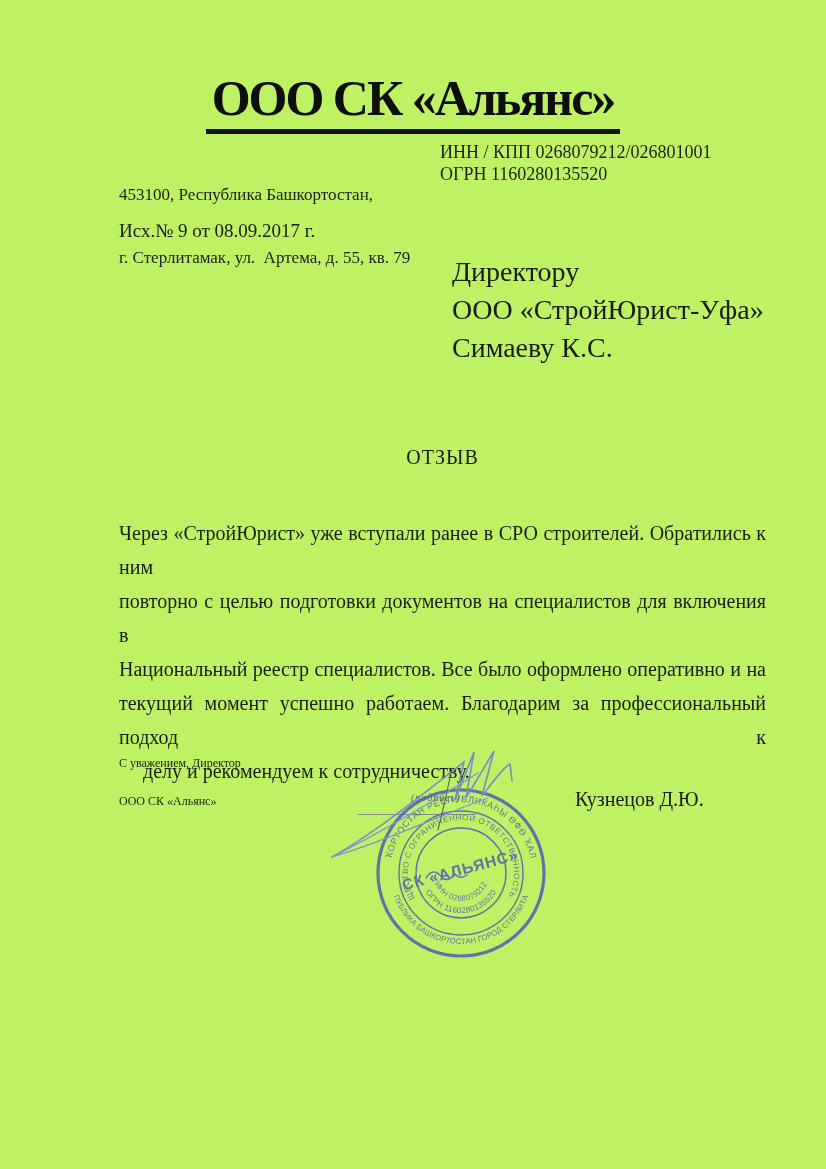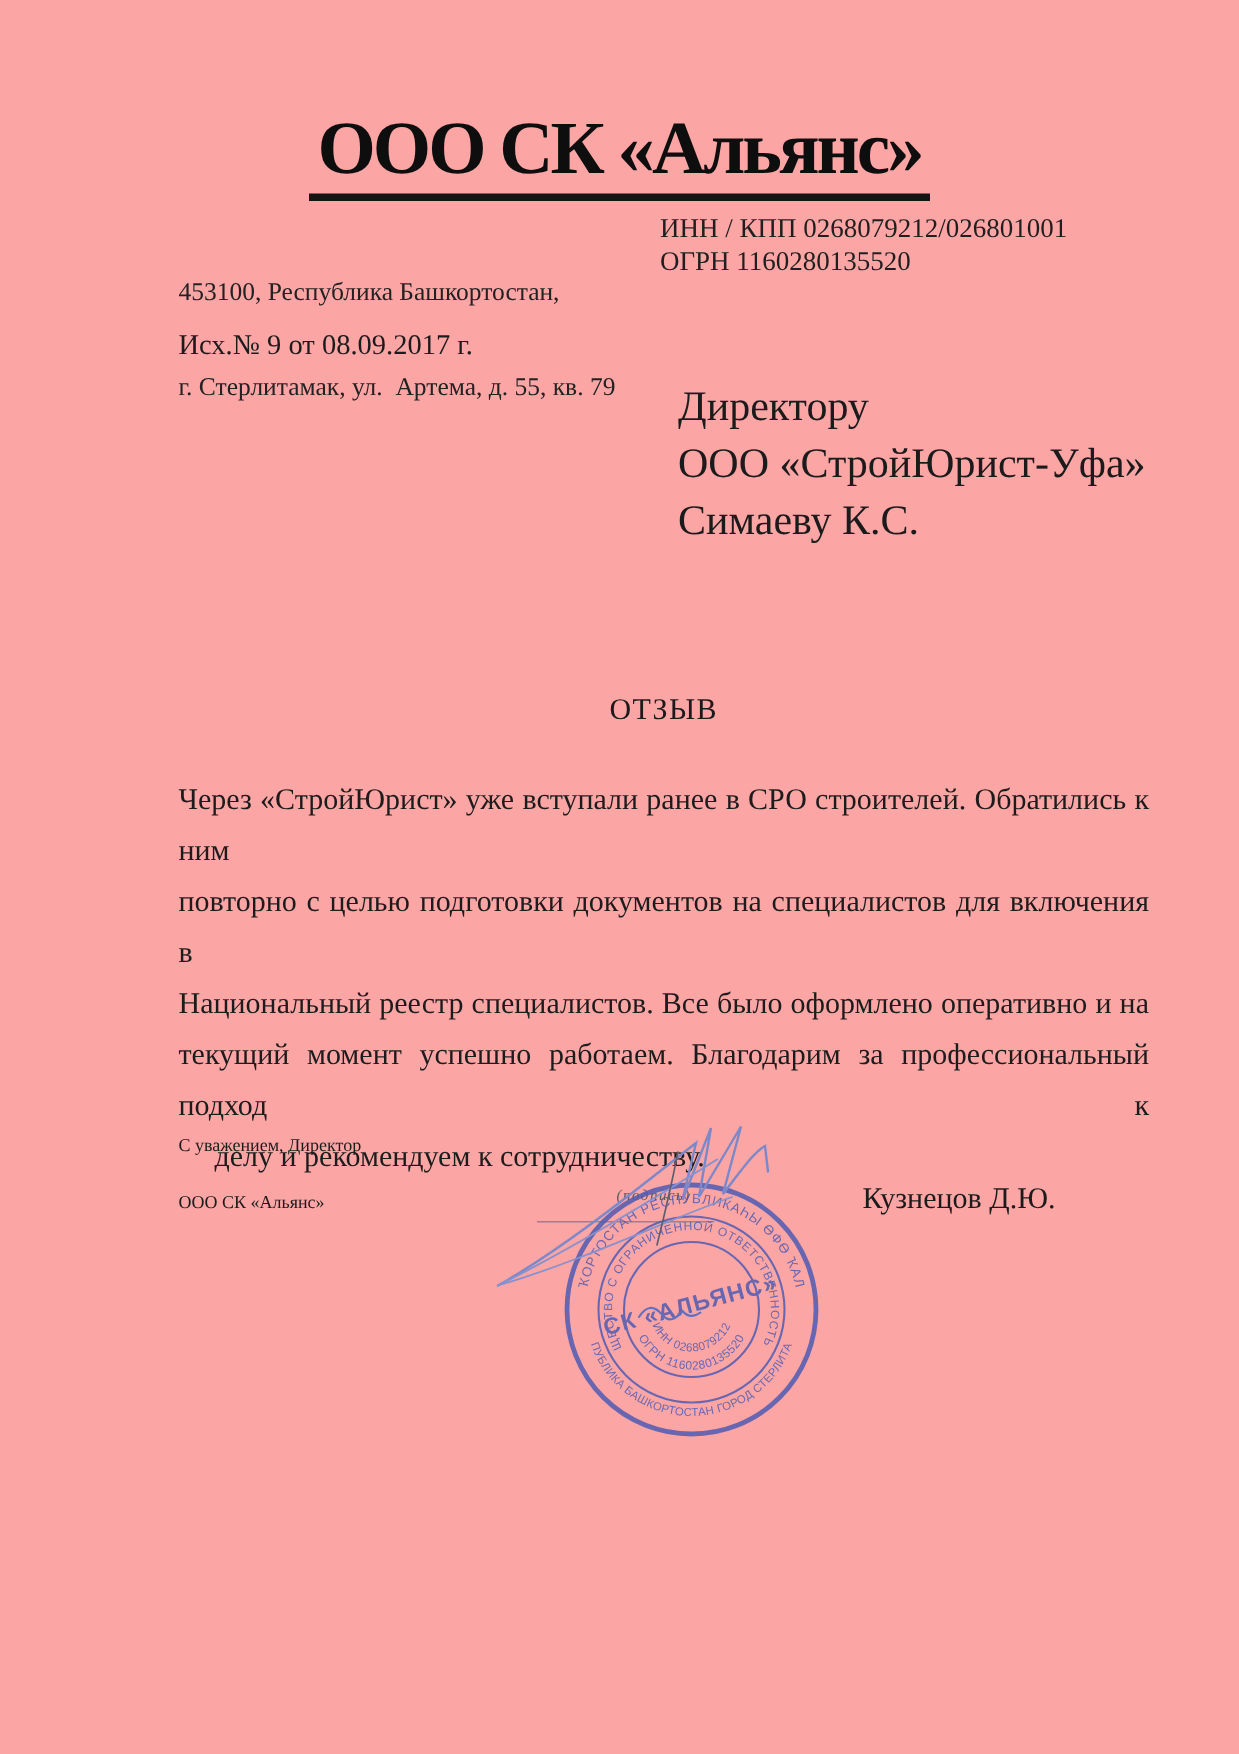--- a/index.html
+++ b/index.html
@@ -1,33 +1,33 @@
 <!DOCTYPE html>
 <html><head>
 <meta charset="utf-8">
 <style>
   html,body{margin:0;padding:0;background:#ffffff;}
   .page{
-    position:relative; width:826px; height:1169px; background:#fca5a5;
+    position:relative; width:826px; height:1169px; background:#bef264;
     font-family:"Liberation Serif","DejaVu Serif",serif; color:#1b1b1b;
     overflow:hidden;
   }
   .abs{position:absolute;}
   
   .title-wrap{left:0; top:68px; width:826px; text-align:center;}
   .title{
     display:inline-block; font-size:50px; font-weight:700; letter-spacing:-2px;
     color:#0e0e0e; line-height:60px; border-bottom:5px solid #141414; padding:0 6px 1px 6px;
   }
   .addr{left:119px; top:142px; font-size:17px; line-height:21px; white-space:pre-wrap; color:#222;}
   .req{left:440px; top:141px; font-size:18px; line-height:22px; color:#1f1f1f;}
   .refline{left:119px; top:220px; font-size:19px;}
   .recipient{left:452px; top:253px; font-size:28px; line-height:38px;}
   
-  .review-heading{left:119px; top:446px; width:647px; text-align:center; font-size:20px; letter-spacing:1px;margin-top:16px;}
+  .review-heading{left:119px; top:446px; width:647px; text-align:center; font-size:20px; letter-spacing:1px;}
   .body-text{left:119px; top:516px; width:647px; font-size:20px; line-height:34px; color:#1c1c1c;}
   .body-line{text-align:justify; text-align-last:justify;}
   .body-line.last{text-align:left; text-align-last:auto;margin-left:24px;}
   
   .closing{left:119px; top:744px; font-size:12px; line-height:38px;}
   .signer{left:575px; top:788px; font-size:20px;}
   .sig-line{left:358px; top:814px; width:118px; height:1px; background:#8a8a8a;}
   .podpis{left:411px; top:792px; font-size:10px; color:#595959; letter-spacing:1px;font-style:italic;}
   .stamp-svg{left:351px; top:763px; opacity:0.84;}
   .signature-svg{left:280px; top:718px;}

